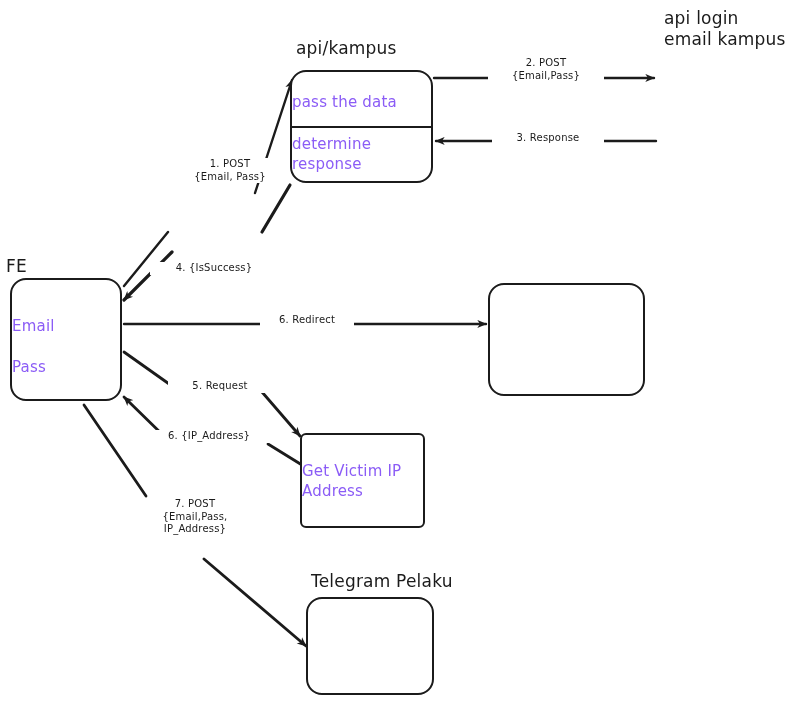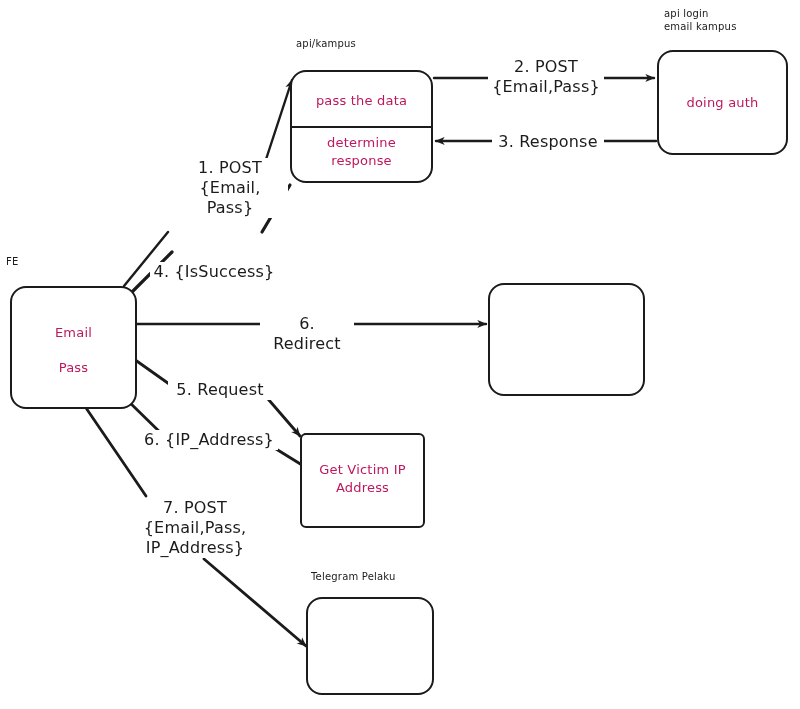--- a/index.html
+++ b/index.html
@@ -30,40 +30,39 @@
   .node-box {
     position: absolute;
     border: 2.2px solid #1b1b1b;
     border-radius: 16px;
     background: #ffffff;
     box-sizing: border-box;
   }
   .node-label {
     position: absolute;
     color: #1b1b1b;
-    font-size: 10px;
+    font-size: 17px;
     line-height: 1.25;
     white-space: pre-line;
     letter-spacing: 0.2px;
   }
   .box-text {
     position: absolute;
     left: 0;
     right: 0;
-    text-align: center;
-    color: #be185d;
-    font-size: 13px;
+    color: #8b5cf6;
+    font-size: 15px;
     line-height: 1.35;
     white-space: pre-line;
     letter-spacing: 0.2px;
   }
   .edge-label {
     position: absolute;
     color: #1b1b1b;
-    font-size: 16px;
+    font-size: 10px;
     line-height: 1.25;
     white-space: pre-line;
     text-align: center;
     letter-spacing: 0.2px;
     background: #ffffff;
     padding: 0 3px;
   }
   .divider {
     position: absolute;
     background: #1b1b1b;
@@ -120,39 +119,36 @@
       </g>
 
       <g>
         <path d="M124,324 L262,324"></path>
         <path d="M346,324 L486,324" marker-end="url(#arrowhead)"></path>
       </g>
     </g>
   </svg>
 
   <div class="node-label" style="left:6px; top:256px;">FE</div>
-  <div class="node-box" style="left:10px; top:286px; width:127px; height:123px;">
+  <div class="node-box" style="left:10px; top:278px; width:112px; height:123px;">
     <div class="box-text" style="top:36px;">Email
 
 Pass</div>
   </div>
 
   <div class="node-label" style="left:296px; top:38px;">api/kampus</div>
   <div class="node-box" style="left:290px; top:70px; width:143px; height:113px;">
     <div class="box-text" style="top:20px;">pass the data</div>
     <div class="divider" style="left:-1px; right:-1px; top:54px;"></div>
     <div class="box-text" style="top:62px;">determine
 response</div>
   </div>
 
   <div class="node-label" style="left:664px; top:8px;">api login
 email kampus</div>
-  <div class="node-box" style="left:657px; top:50px; width:131px; height:105px;">
-    <div class="box-text" style="top:42px;">doing auth</div>
-  </div>
 
   <div class="node-box" style="left:488px; top:283px; width:157px; height:113px;">
     <div class="box-text" style="top:46px;"></div>
   </div>
 
   <div class="node-label" style="left:303px; top:432px;">ipify</div>
   <div class="node-box" style="left:300px; top:433px; width:125px; height:95px;border-radius:6px;">
     <div class="box-text" style="top:26px;">Get Victim IP
 Address</div>
   </div>

